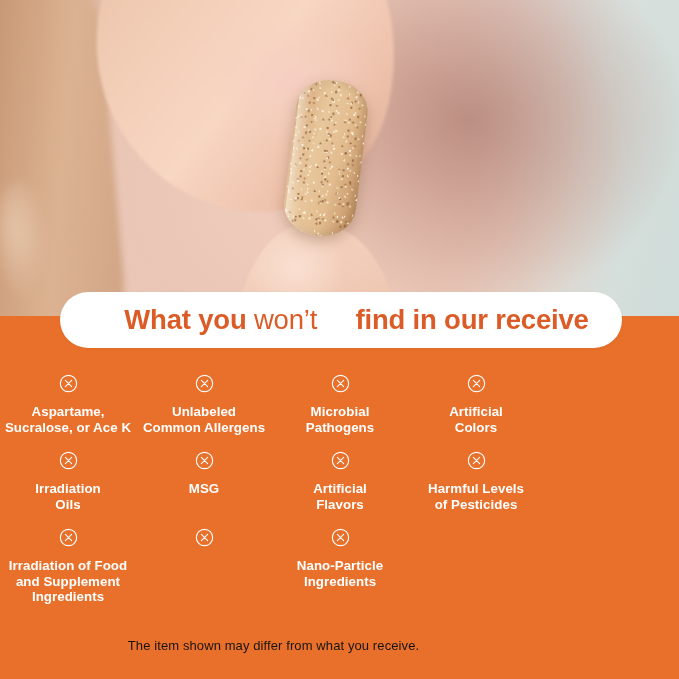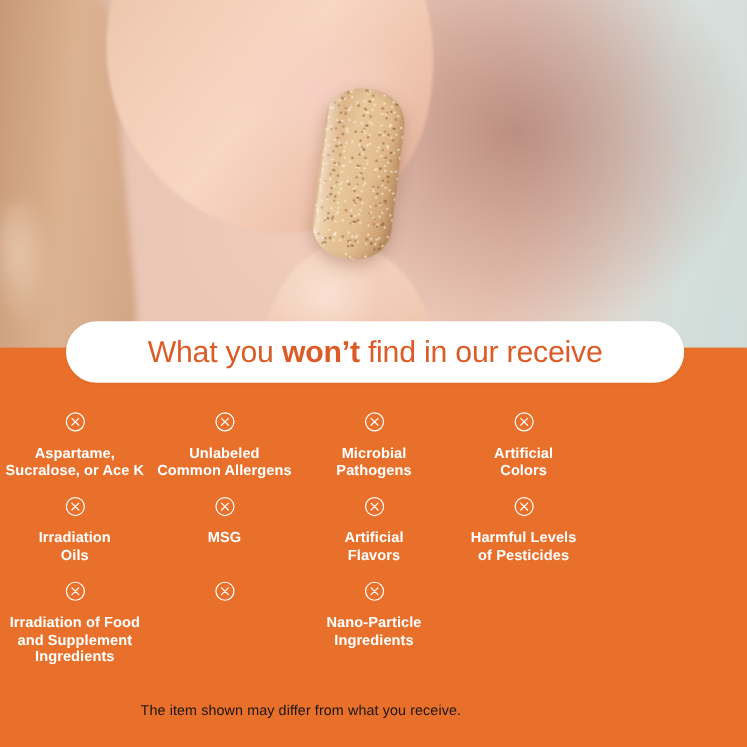--- a/index.html
+++ b/index.html
@@ -138,22 +138,22 @@
     display:flex; align-items:center; justify-content:center;
     box-shadow:0 1px 3px rgba(120,60,20,.08);
     z-index:5;
   }
   .headline {
     font-size:27.5px;
     color:#DB5C26;
     letter-spacing:-.2px;
     white-space:nowrap;
   }
-  .headline b { font-weight:700; }
-  .headline span.reg { font-weight:400; }
+  .headline b { font-weight:400; }
+  .headline span.reg { font-weight:700;margin-left:31px; }
 
   
   .grid {
     position:absolute;
     left:0; top:366px;
     width:544px;
     display:grid;
     grid-template-columns:repeat(4,1fr);
     row-gap:8px;
   }

